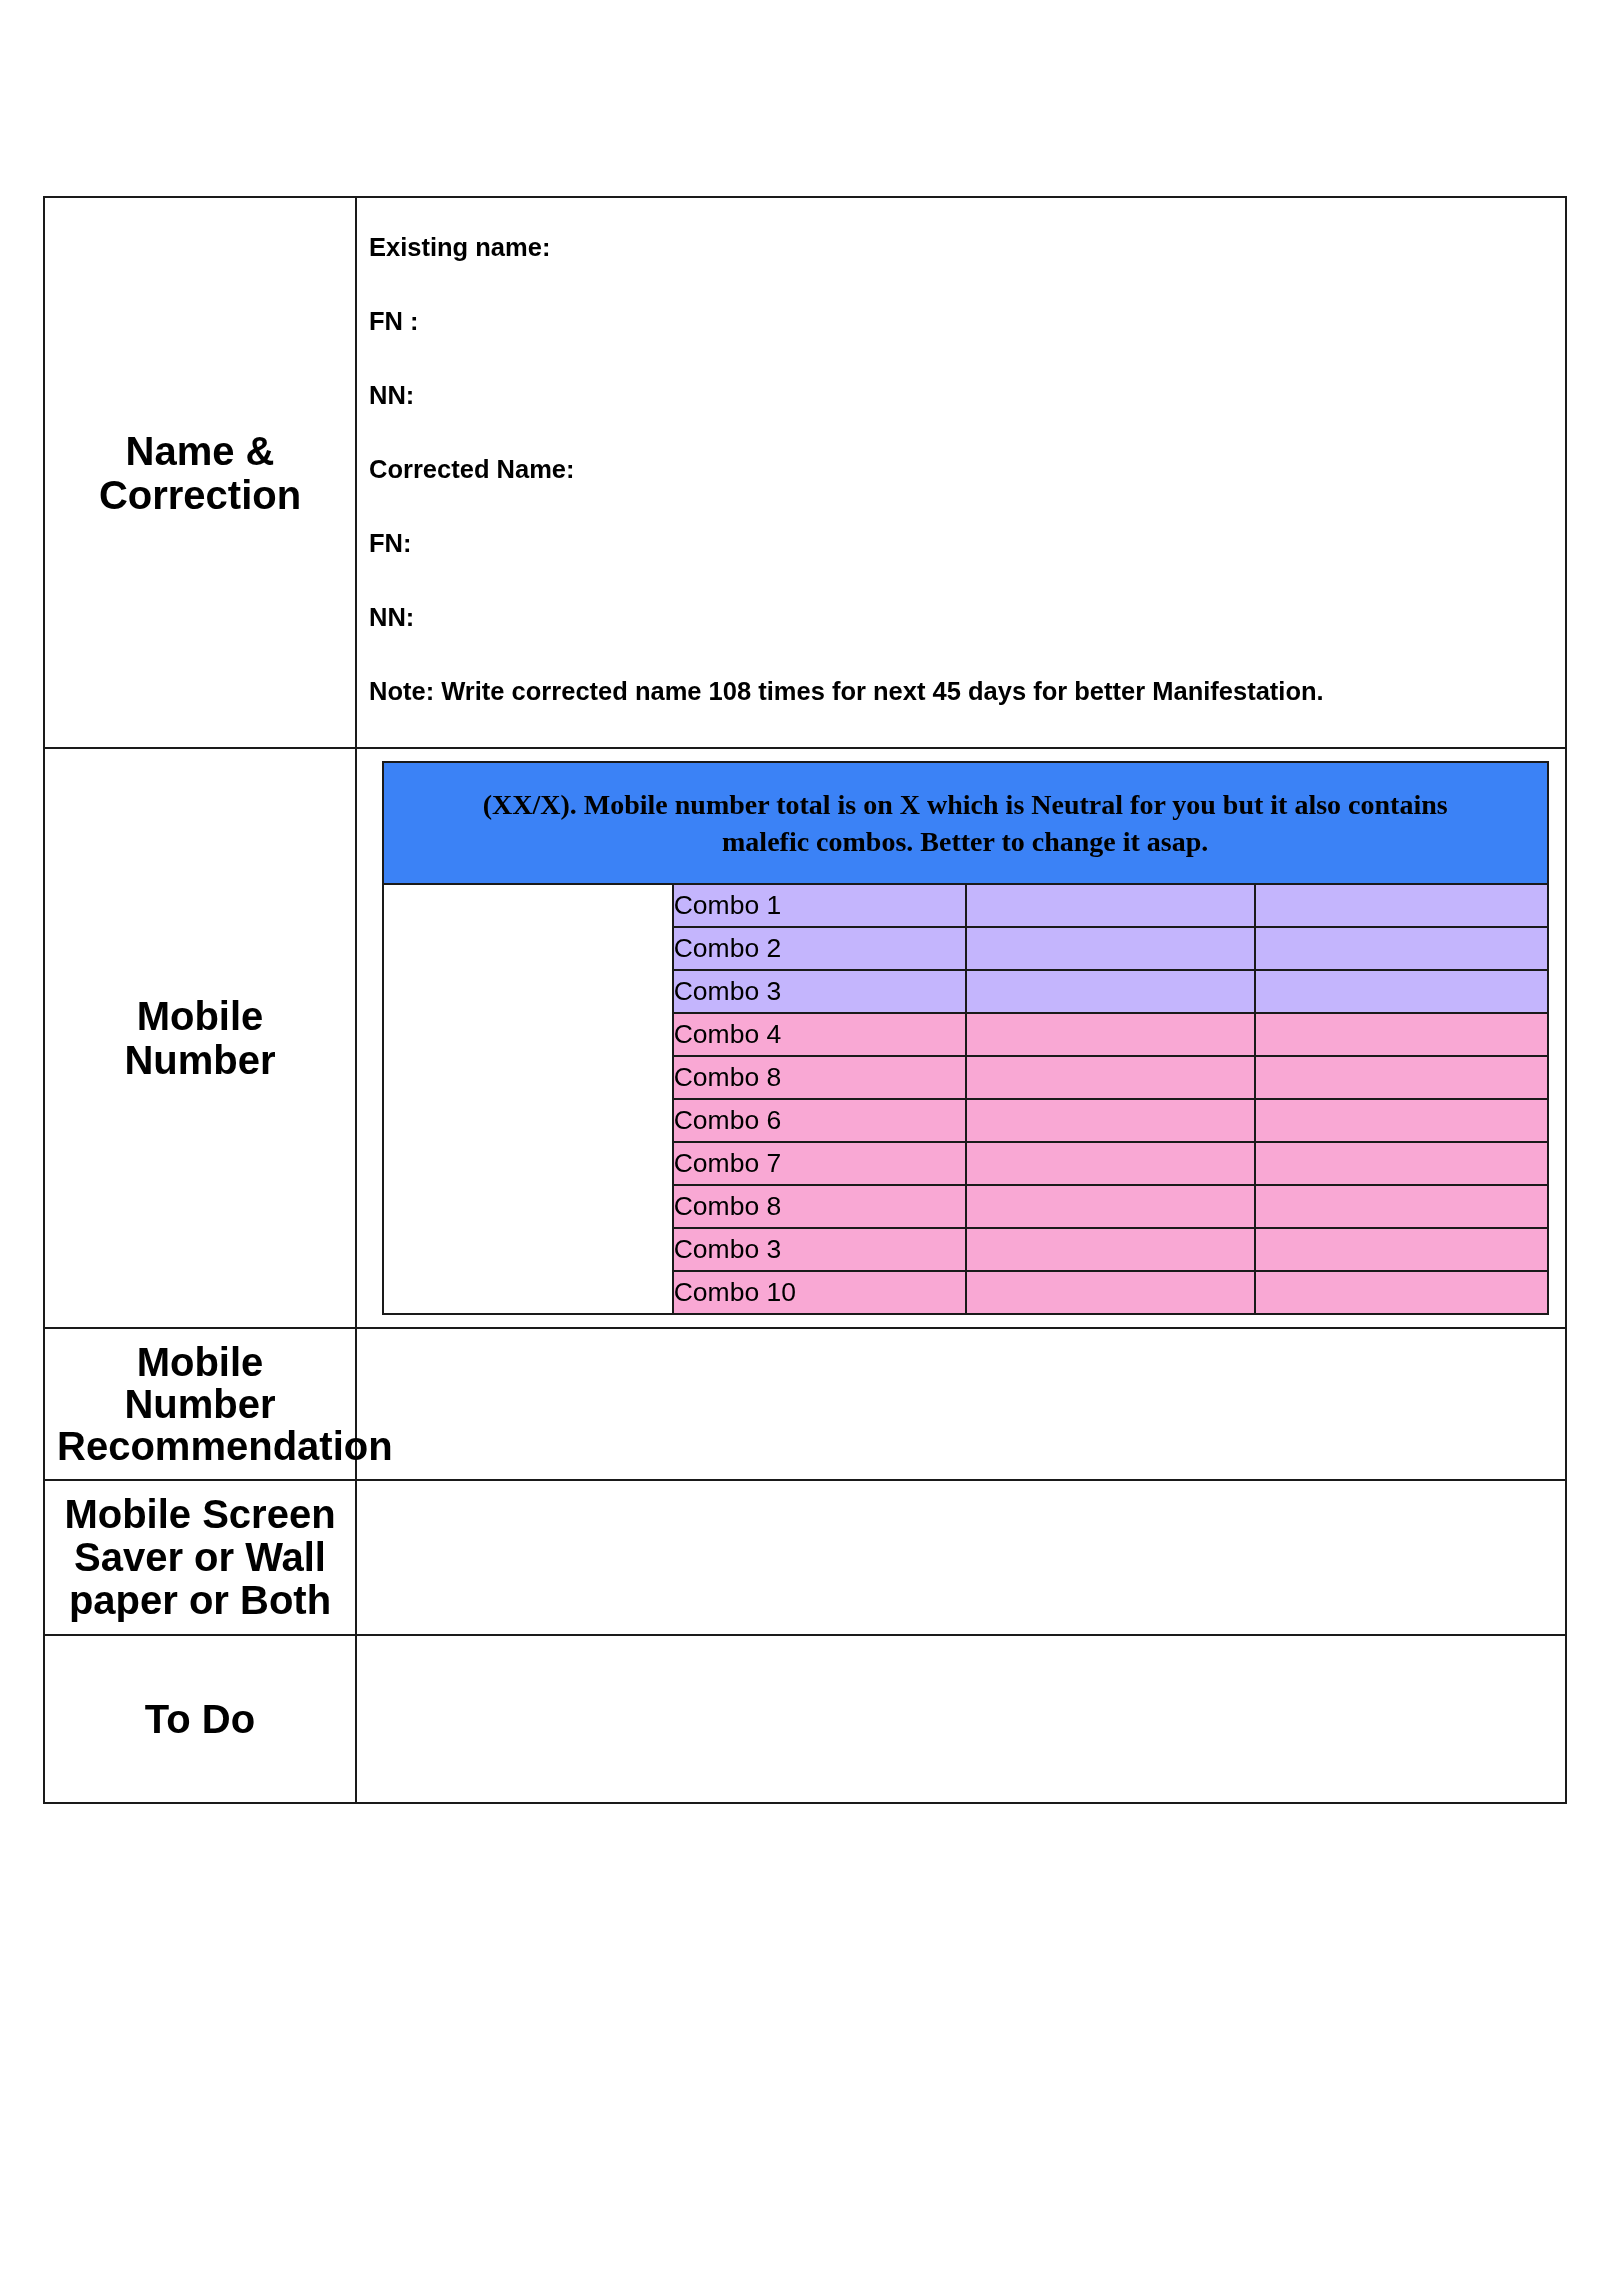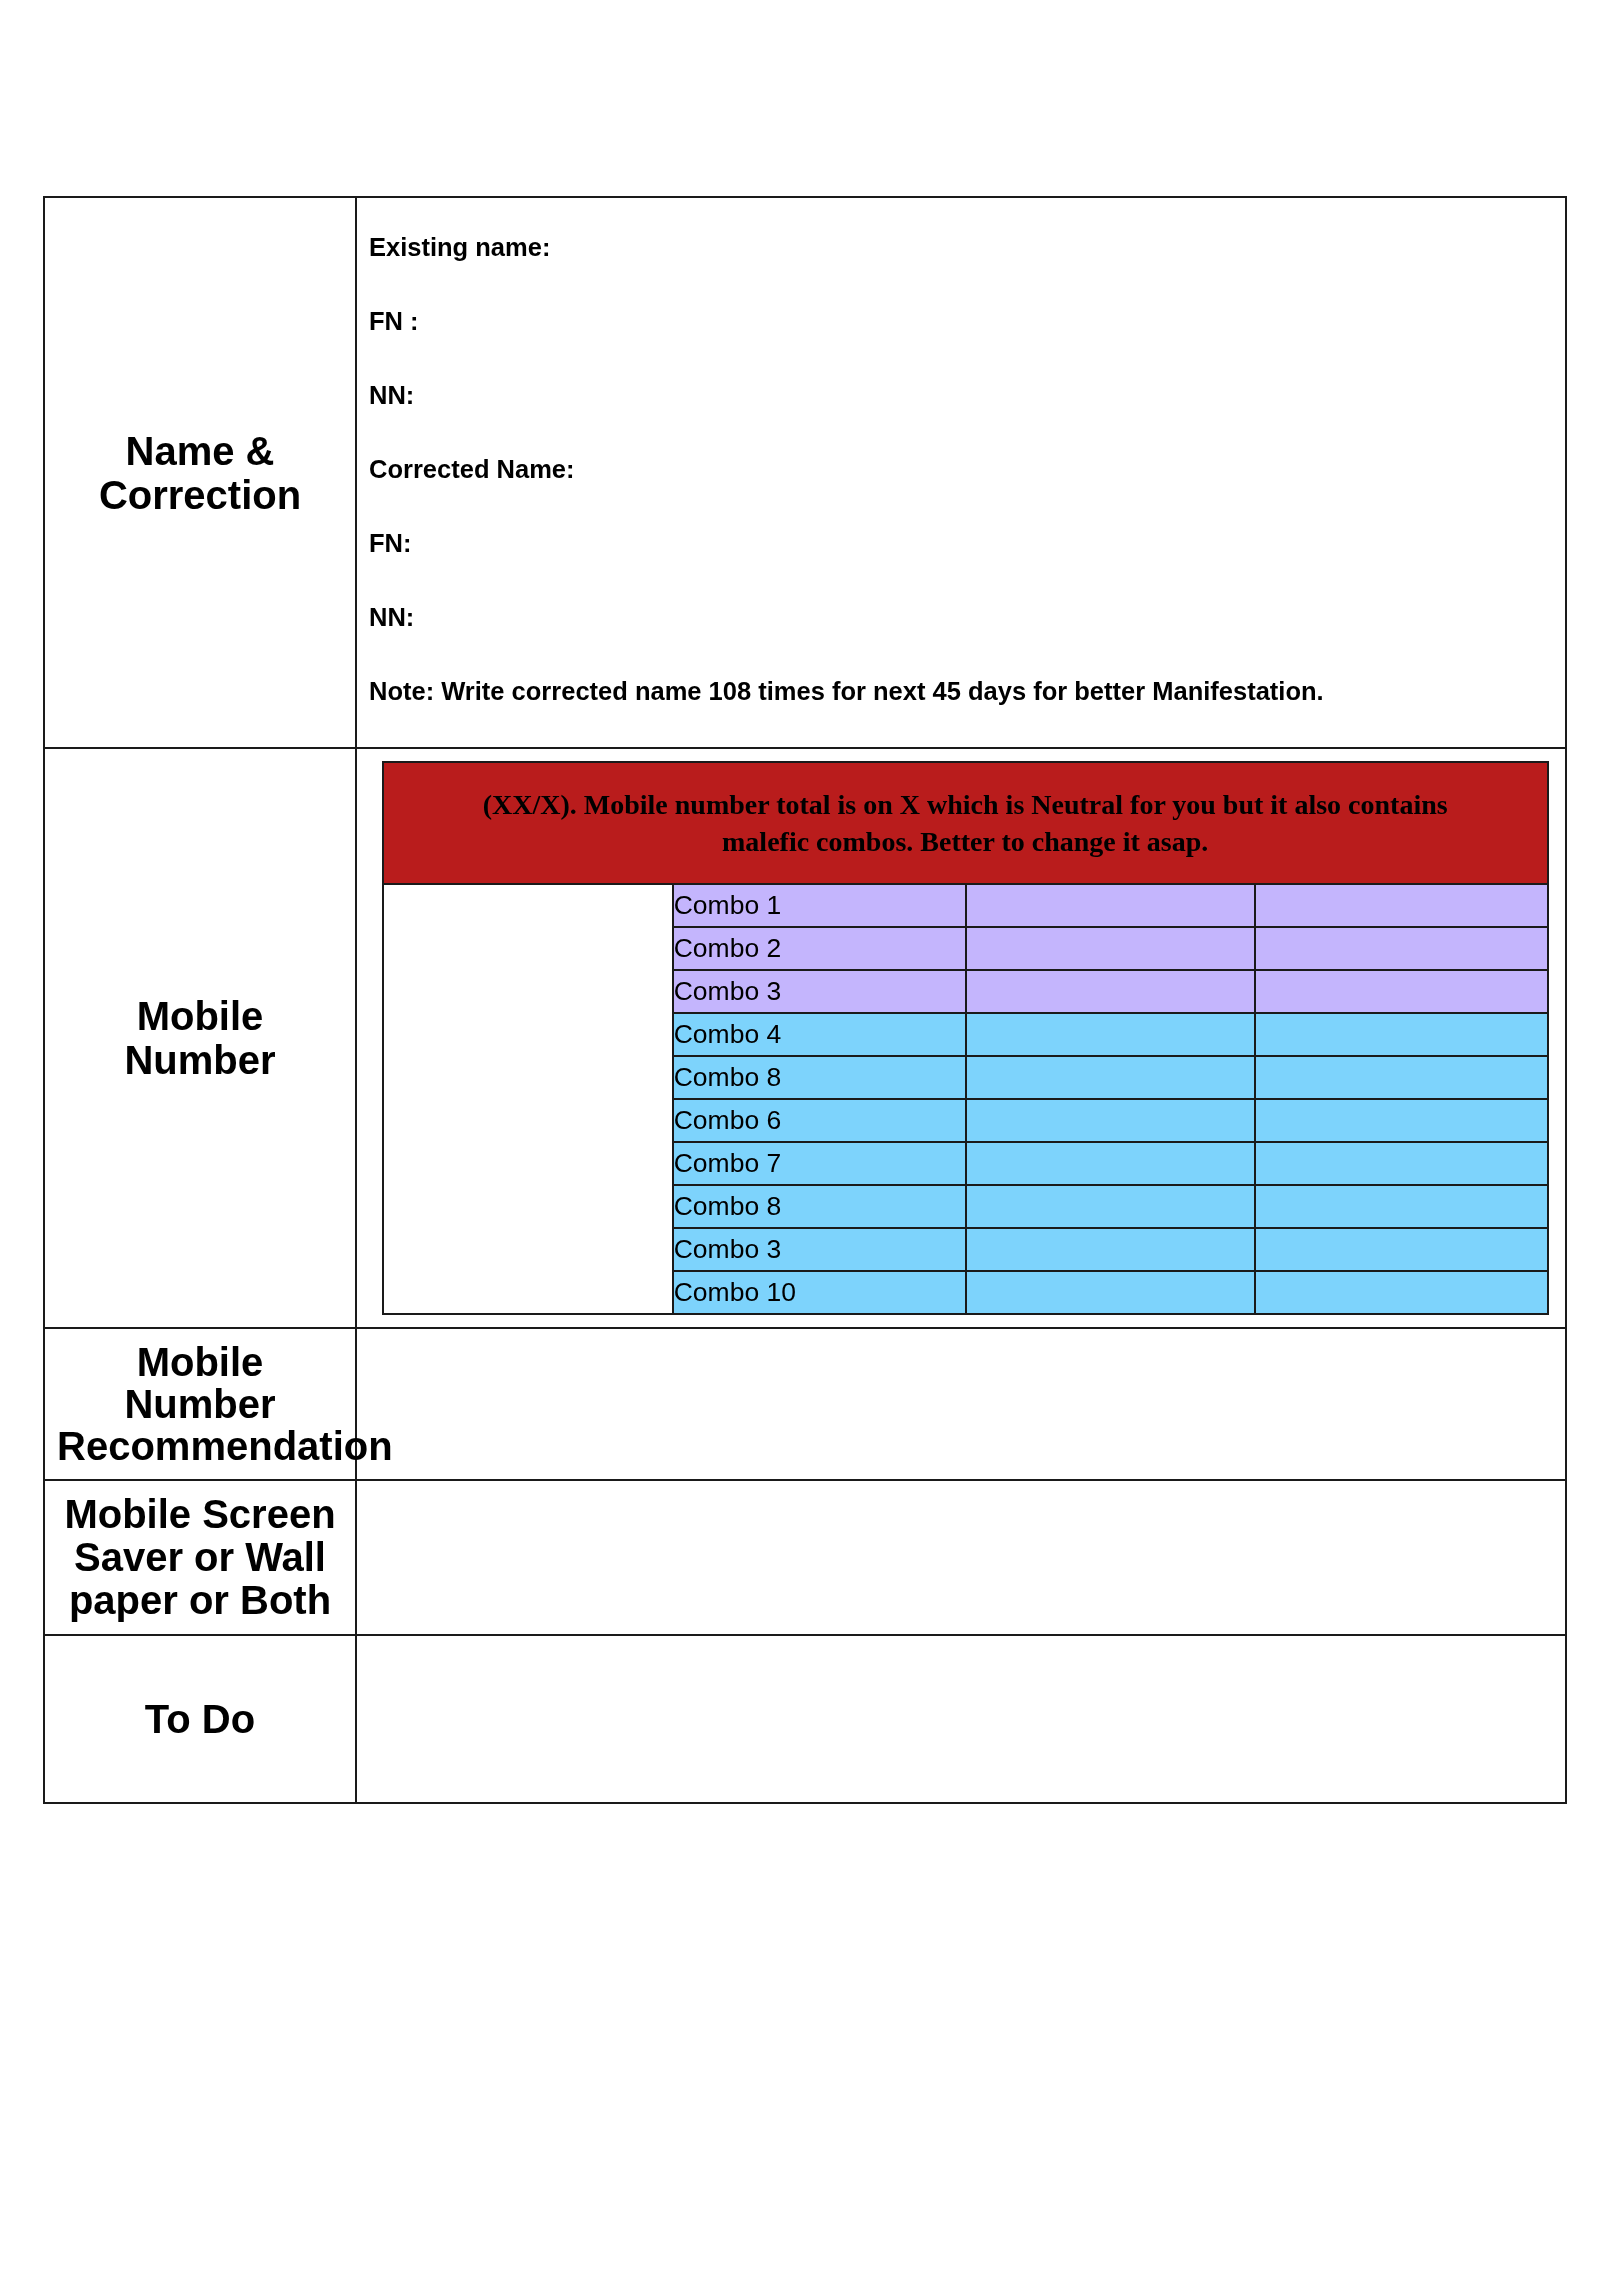--- a/index.html
+++ b/index.html
@@ -54,21 +54,21 @@
     border-collapse: collapse;
     table-layout: fixed;
     margin-left: 12.7px;
     width: 1165px;
   }
   table.combo-table td {
     border: 2px solid #1a1a1a;
     padding: 0;
   }
   .statement-cell {
-    background: #b91c1c;
+    background: #3b82f6;
     text-align: center;
     vertical-align: middle;
     font-family: "Liberation Serif", "DejaVu Serif", serif;
     font-weight: bold;
     font-size: 28px;
     line-height: 37px;
     height: 120px;
   }
   .spacer-cell {
     background: #ffffff;
@@ -76,21 +76,21 @@
   tr.combo-row {
     height: 43px;
   }
   .combo-label-cell {
     vertical-align: middle;
     font-size: 26.5px;
     font-weight: 400;
     padding-left: 12.7px;
   }
   tr.combo-dark td.combo-cell { background: #c4b5fd; }
-  tr.combo-light td.combo-cell { background: #7dd3fc; }
+  tr.combo-light td.combo-cell { background: #f9a8d4; }
   .empty-content-cell {
     background: #ffffff;
   }
 </style>
 </head>
 <body>
 
 <div class="page">
   <table class="main-table">
     <colgroup>

